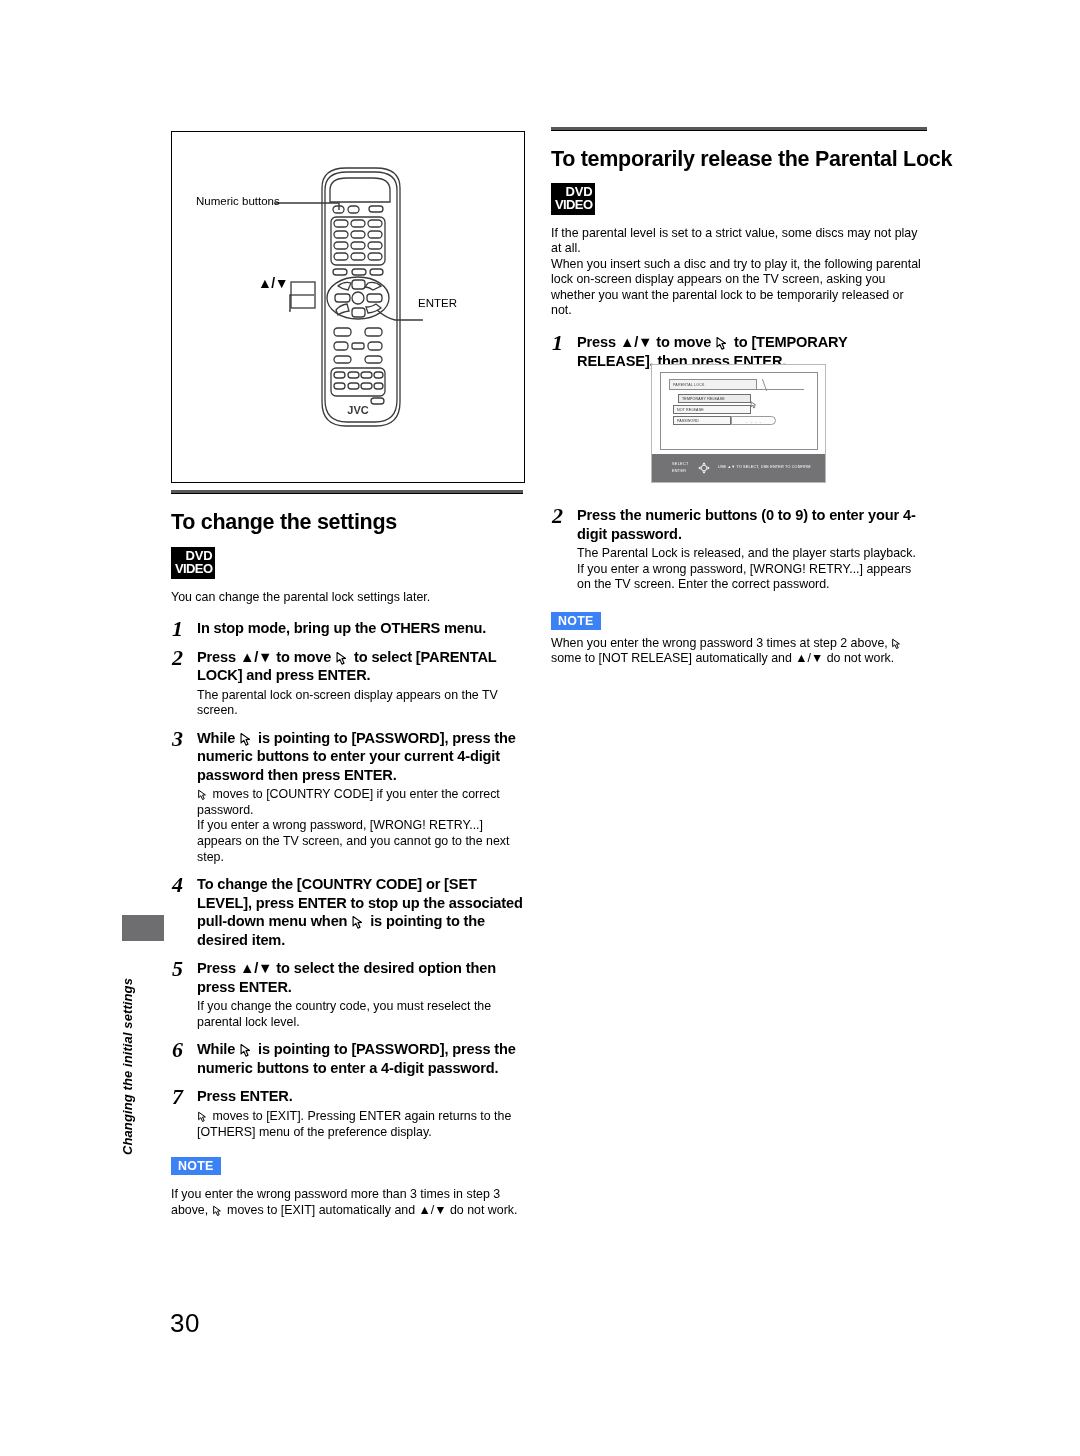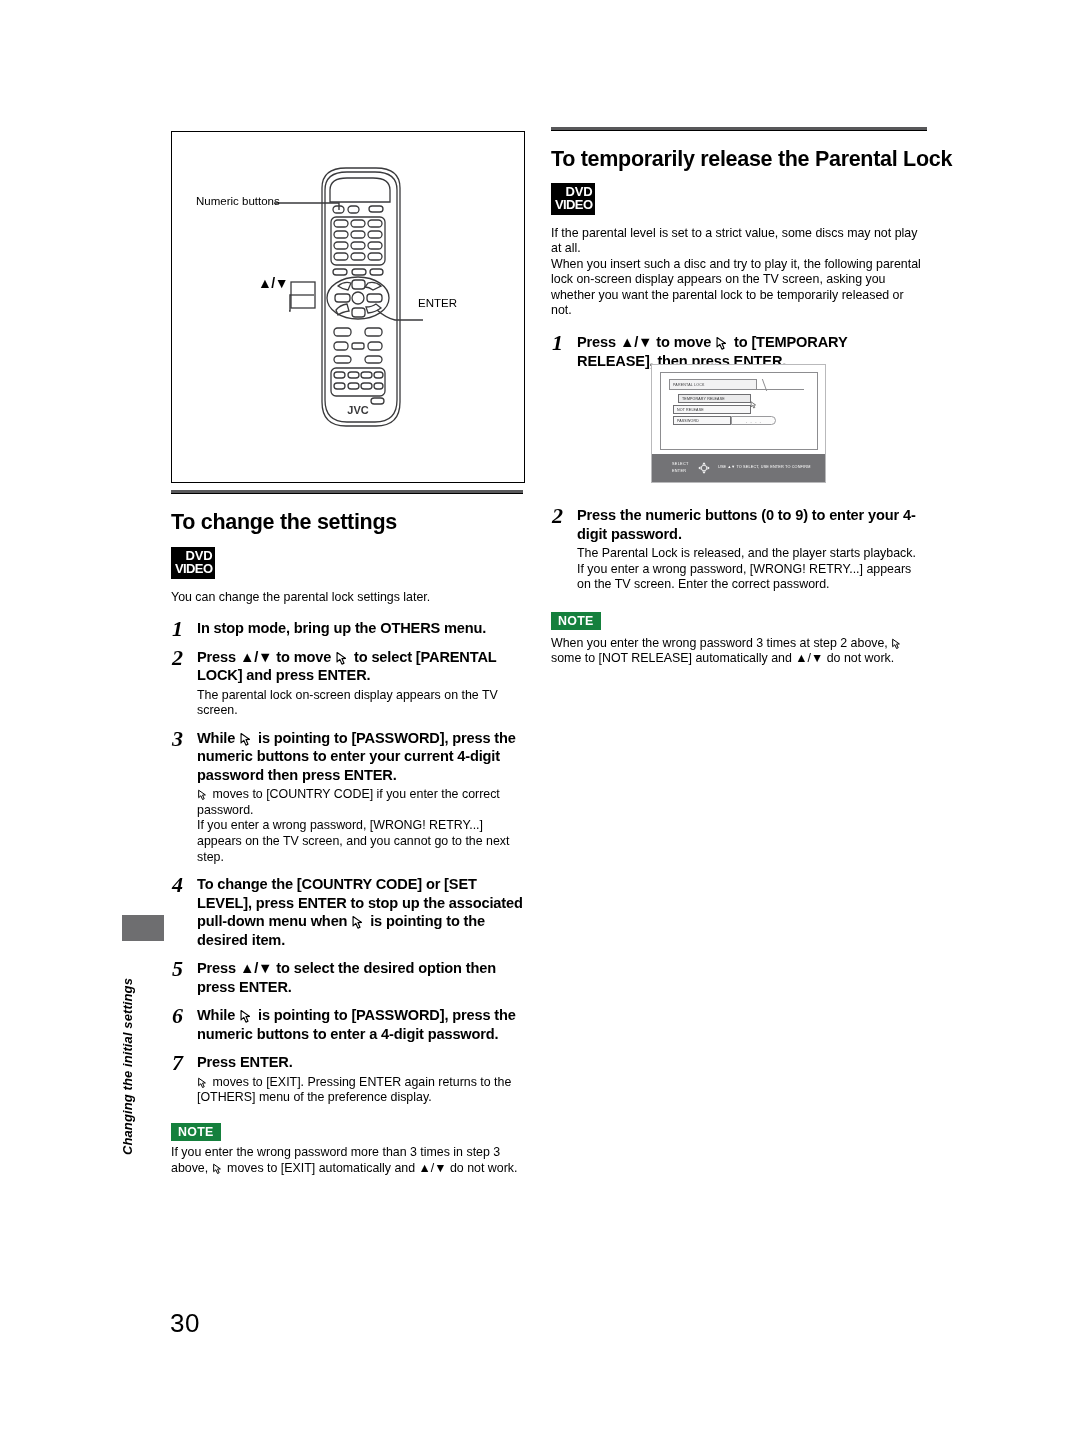--- a/index.html
+++ b/index.html
@@ -75,21 +75,21 @@
   }
   .step-body {
     font-size: 12.4px;
     line-height: 15.6px;
     margin-top: 3px;
     font-weight: normal;
   }
 
   .note-badge {
     display: inline-block;
-    background: #15803d;
+    background: #3b82f6;
     color: #ffffff;
     font-size: 12.4px;
     font-weight: bold;
     padding: 2px 7px 2px 7px;
     letter-spacing: 0.3px;
   }
 
   
   .cur {
     display: inline-block;
@@ -390,20 +390,21 @@
     <div class="step-head">
       <span>To change the [COUNTRY CODE] or [SET LEVEL], press ENTER to stop up the associated pull-down menu when </span><span class="cur"><svg viewBox="0 0 16 16">
             <path d="M2.2 1.6 L2.2 11.6 L5.2 9.0 L7.4 14.0 L9.6 13.0 L7.4 8.1 L11.2 7.9 Z" fill="#ffffff" stroke="#000" stroke-width="1.2" stroke-linejoin="round"></path>
           </svg></span><span> is pointing to the desired item.</span>
     </div>
   </div>
 
   <div class="step">
     <span class="step-num">5</span>
     <div class="step-head"><span>Press ▲/▼ to select the desired option then press ENTER.</span></div>
+    <div class="step-body">If you change the country code, you must reselect the parental lock level.</div>
   </div>
 
   <div class="step">
     <span class="step-num">6</span>
     <div class="step-head">
       <span>While </span><span class="cur"><svg viewBox="0 0 16 16">
             <path d="M2.2 1.6 L2.2 11.6 L5.2 9.0 L7.4 14.0 L9.6 13.0 L7.4 8.1 L11.2 7.9 Z" fill="#ffffff" stroke="#000" stroke-width="1.2" stroke-linejoin="round"></path>
           </svg></span><span> is pointing to [PASSWORD], press the numeric buttons to enter a 4-digit password.</span>
     </div>
   </div>
@@ -413,21 +414,21 @@
     <div class="step-head"><span>Press ENTER.</span></div>
     <div class="step-body">
       <span class="cur sm"><svg viewBox="0 0 16 16">
             <path d="M2.2 1.6 L2.2 11.6 L5.2 9.0 L7.4 14.0 L9.6 13.0 L7.4 8.1 L11.2 7.9 Z" fill="#ffffff" stroke="#000" stroke-width="1.3" stroke-linejoin="round"></path>
           </svg></span><span> moves to [EXIT]. Pressing ENTER again returns to the [OTHERS] menu of the preference display.</span>
     </div>
   </div>
 
   <div style="margin-top:16px;">
     <span class="note-badge">NOTE</span>
-    <div class="body-text" style="margin-top:4px;">
+    <div class="body-text" style="margin-top:12px;">
       <span>If you enter the wrong password more than 3 times in step 3 above, </span><span class="cur sm"><svg viewBox="0 0 16 16">
             <path d="M2.2 1.6 L2.2 11.6 L5.2 9.0 L7.4 14.0 L9.6 13.0 L7.4 8.1 L11.2 7.9 Z" fill="#ffffff" stroke="#000" stroke-width="1.3" stroke-linejoin="round"></path>
           </svg></span><span> moves to [EXIT] automatically and ▲/▼ do not work.</span>
     </div>
   </div>
 </div>
 
 <div class="abs" id="col-right">
 
   <div class="rule"></div>

